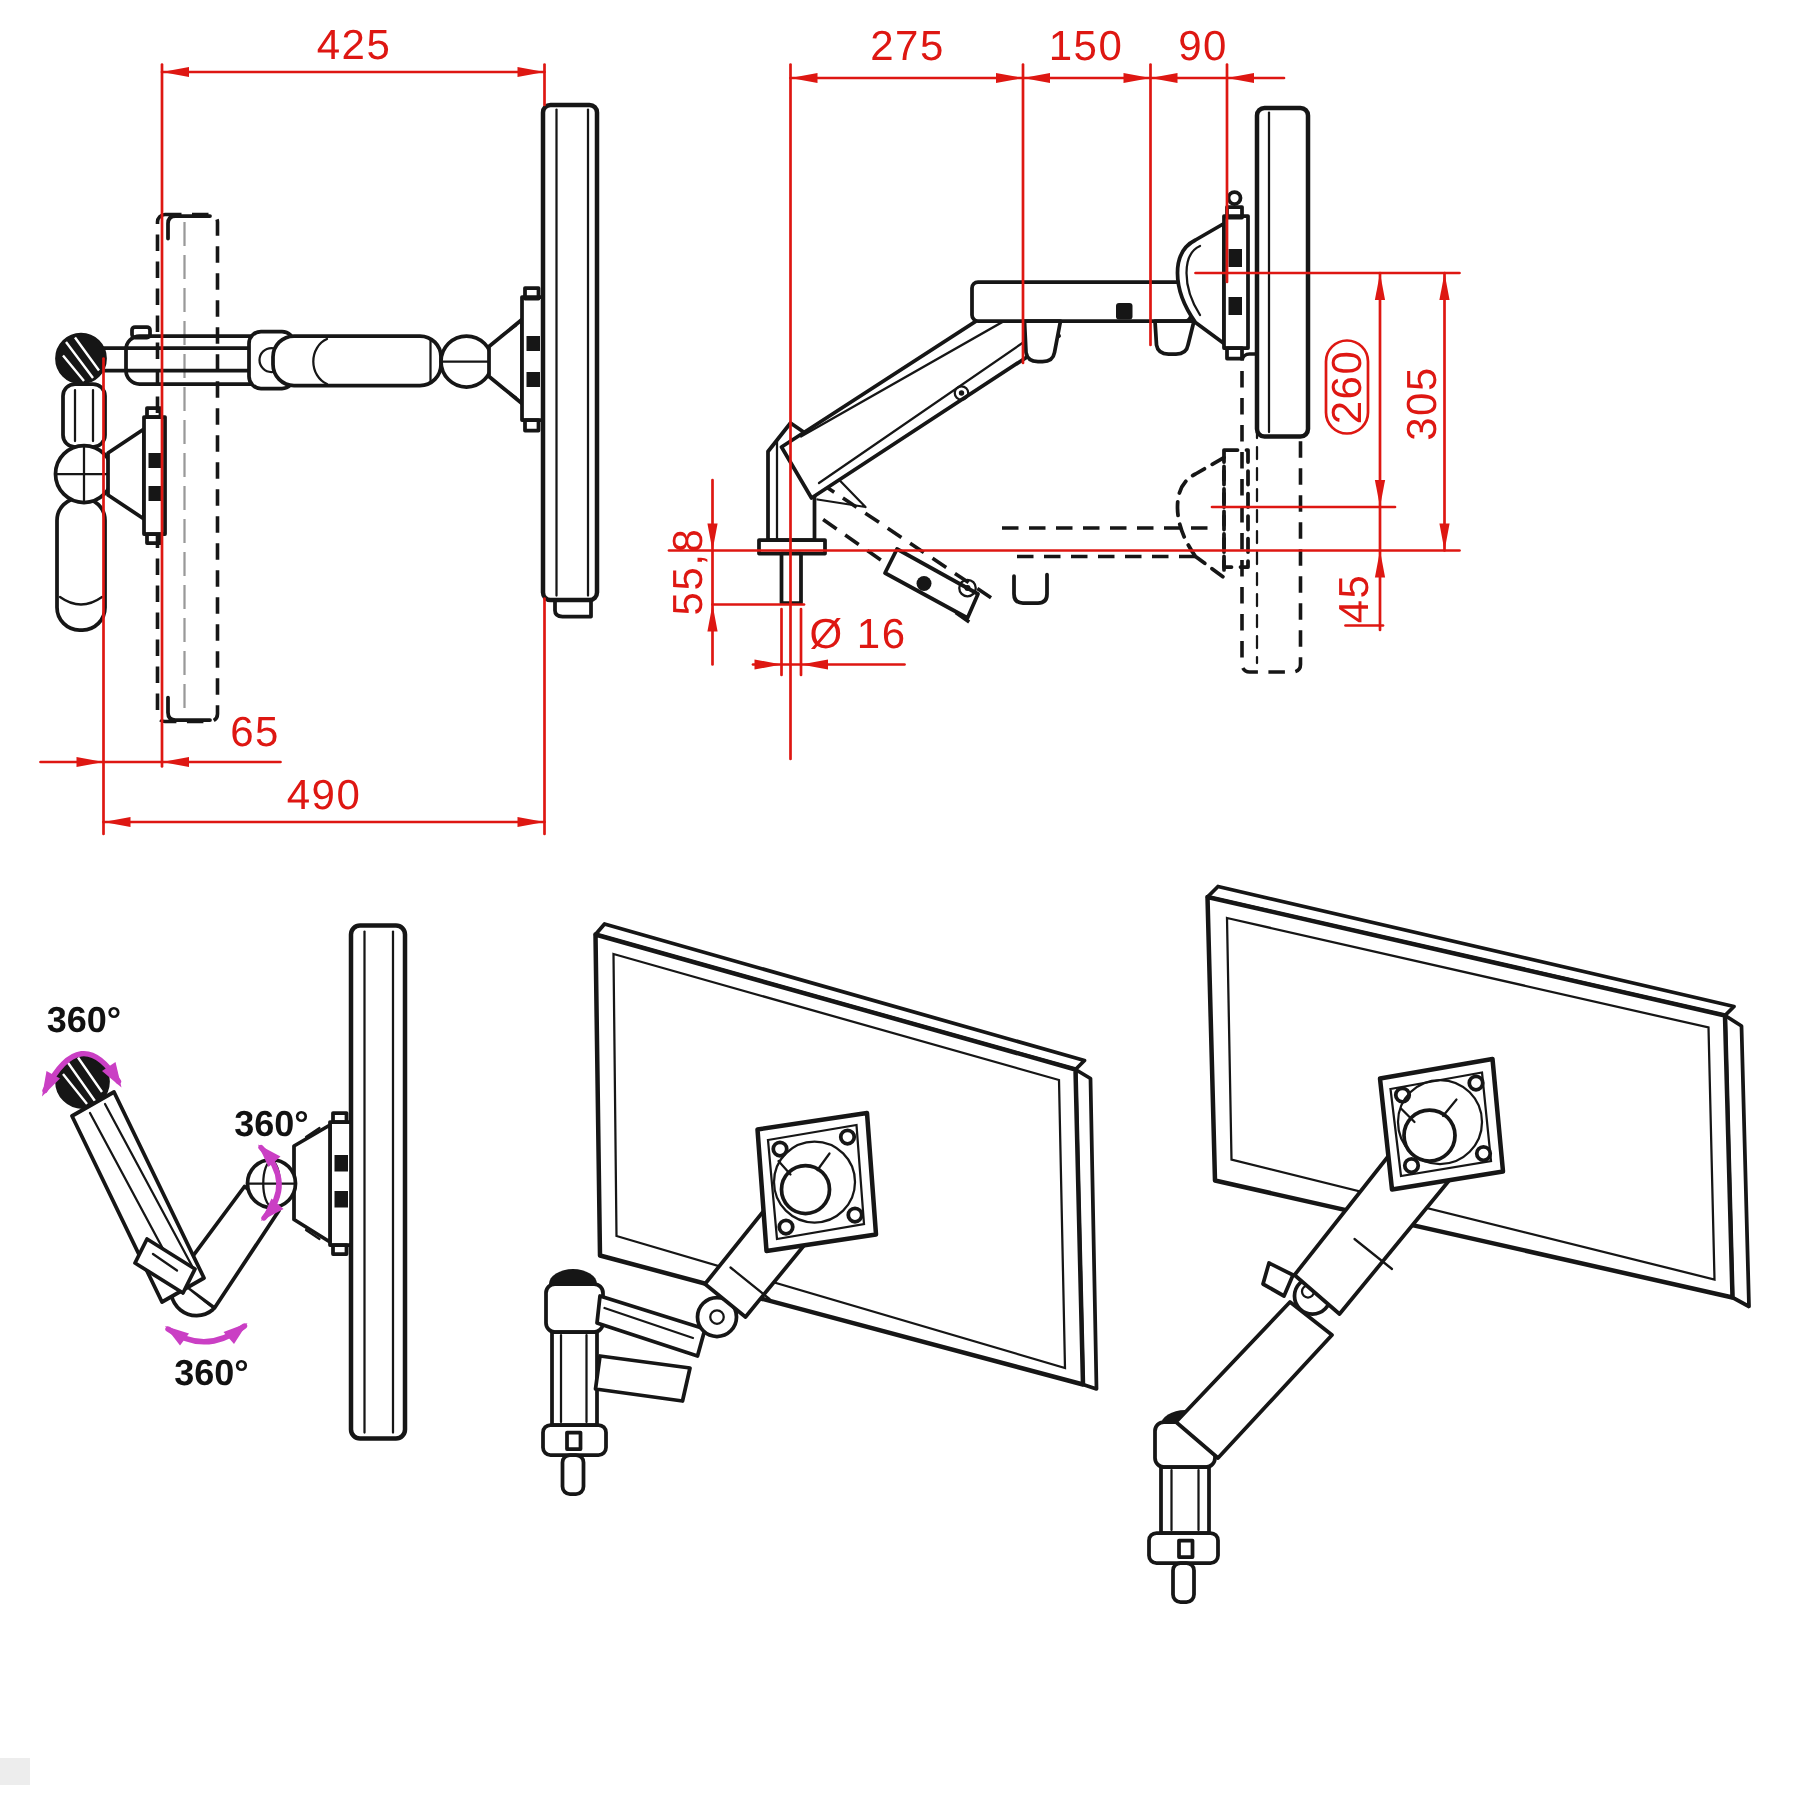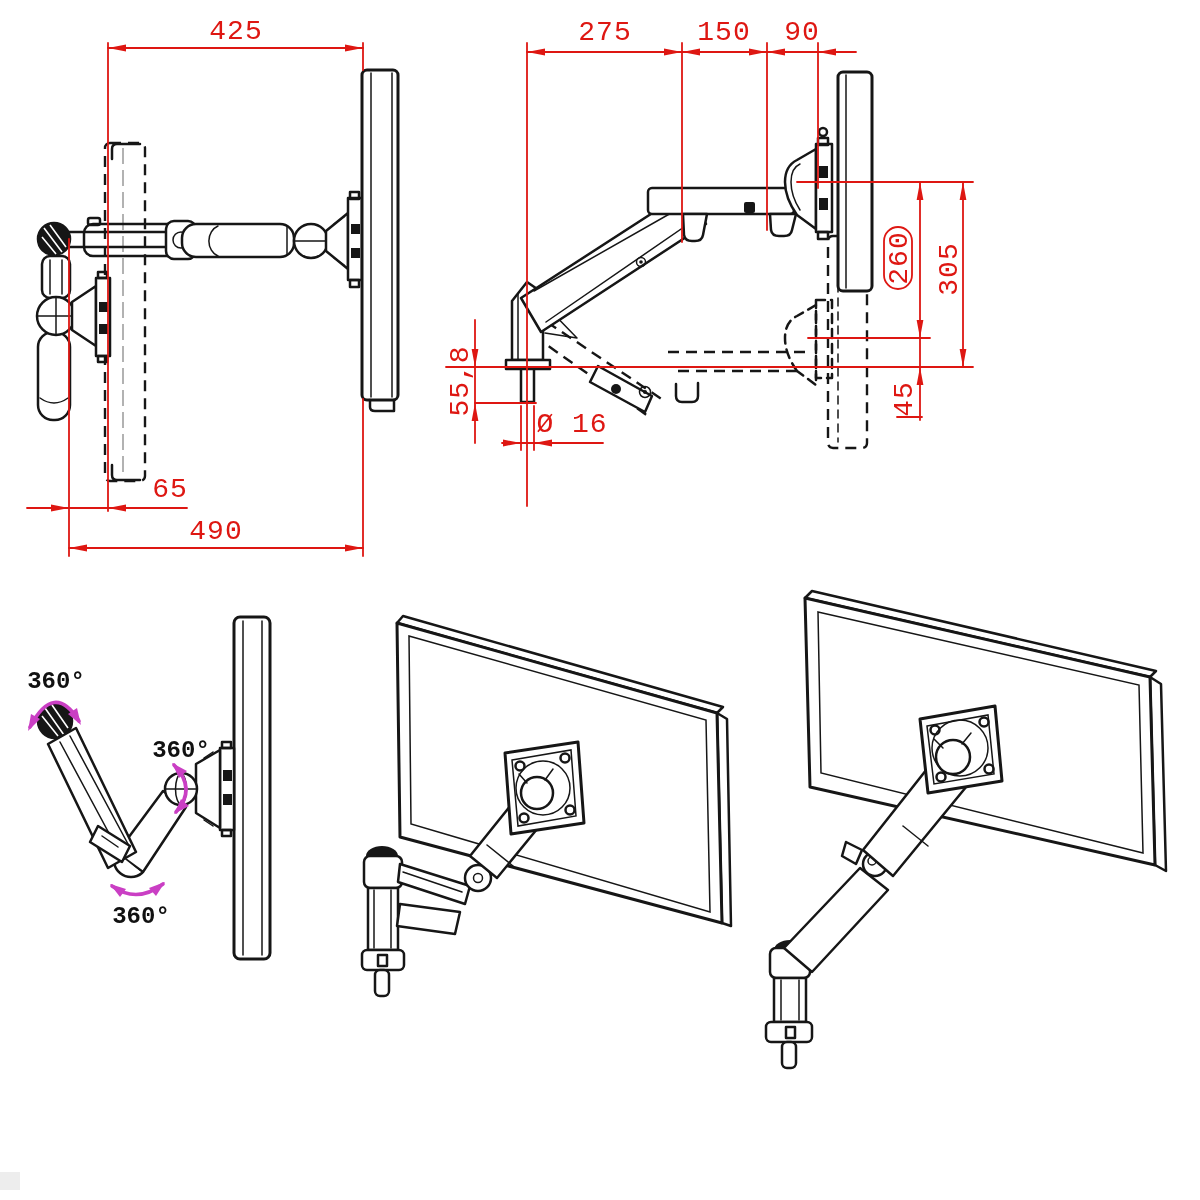--- a/index.html
+++ b/index.html
@@ -1,17 +1,17 @@
 <!DOCTYPE html>
 <html style="--dimension_red: #de1712; --rotation_magenta: #ca3fc4; --line_black: #161616;"><head>
 <meta charset="utf-8">
 <style>
   html,body{margin:0;padding:0;background:#fff;}
   .stage{position:relative;width:1200px;height:1200px;background:#ffffff;overflow:hidden;
-         font-family:Liberation Mono, monospace;}
+         font-family:Liberation Sans, sans-serif;}
   svg{display:block}
   
   .ol   {stroke:var(--line_black);stroke-width:2.5;fill:#fff;stroke-linejoin:round;stroke-linecap:round;}
   .oln  {stroke:var(--line_black);stroke-width:2.5;fill:none;stroke-linejoin:round;stroke-linecap:round;}
   .thk  {stroke:var(--line_black);stroke-width:3;fill:#fff;stroke-linejoin:round;}
   .thin {stroke:var(--line_black);stroke-width:1.5;fill:none;stroke-linecap:round;}
   .dk   {fill:var(--line_black);stroke:none;}
   .dash {stroke:var(--line_black);stroke-width:2.4;fill:none;stroke-dasharray:11 7;stroke-linejoin:round;}
   .dasht{stroke:#999;stroke-width:1.5;fill:none;stroke-dasharray:16 6;}
   

